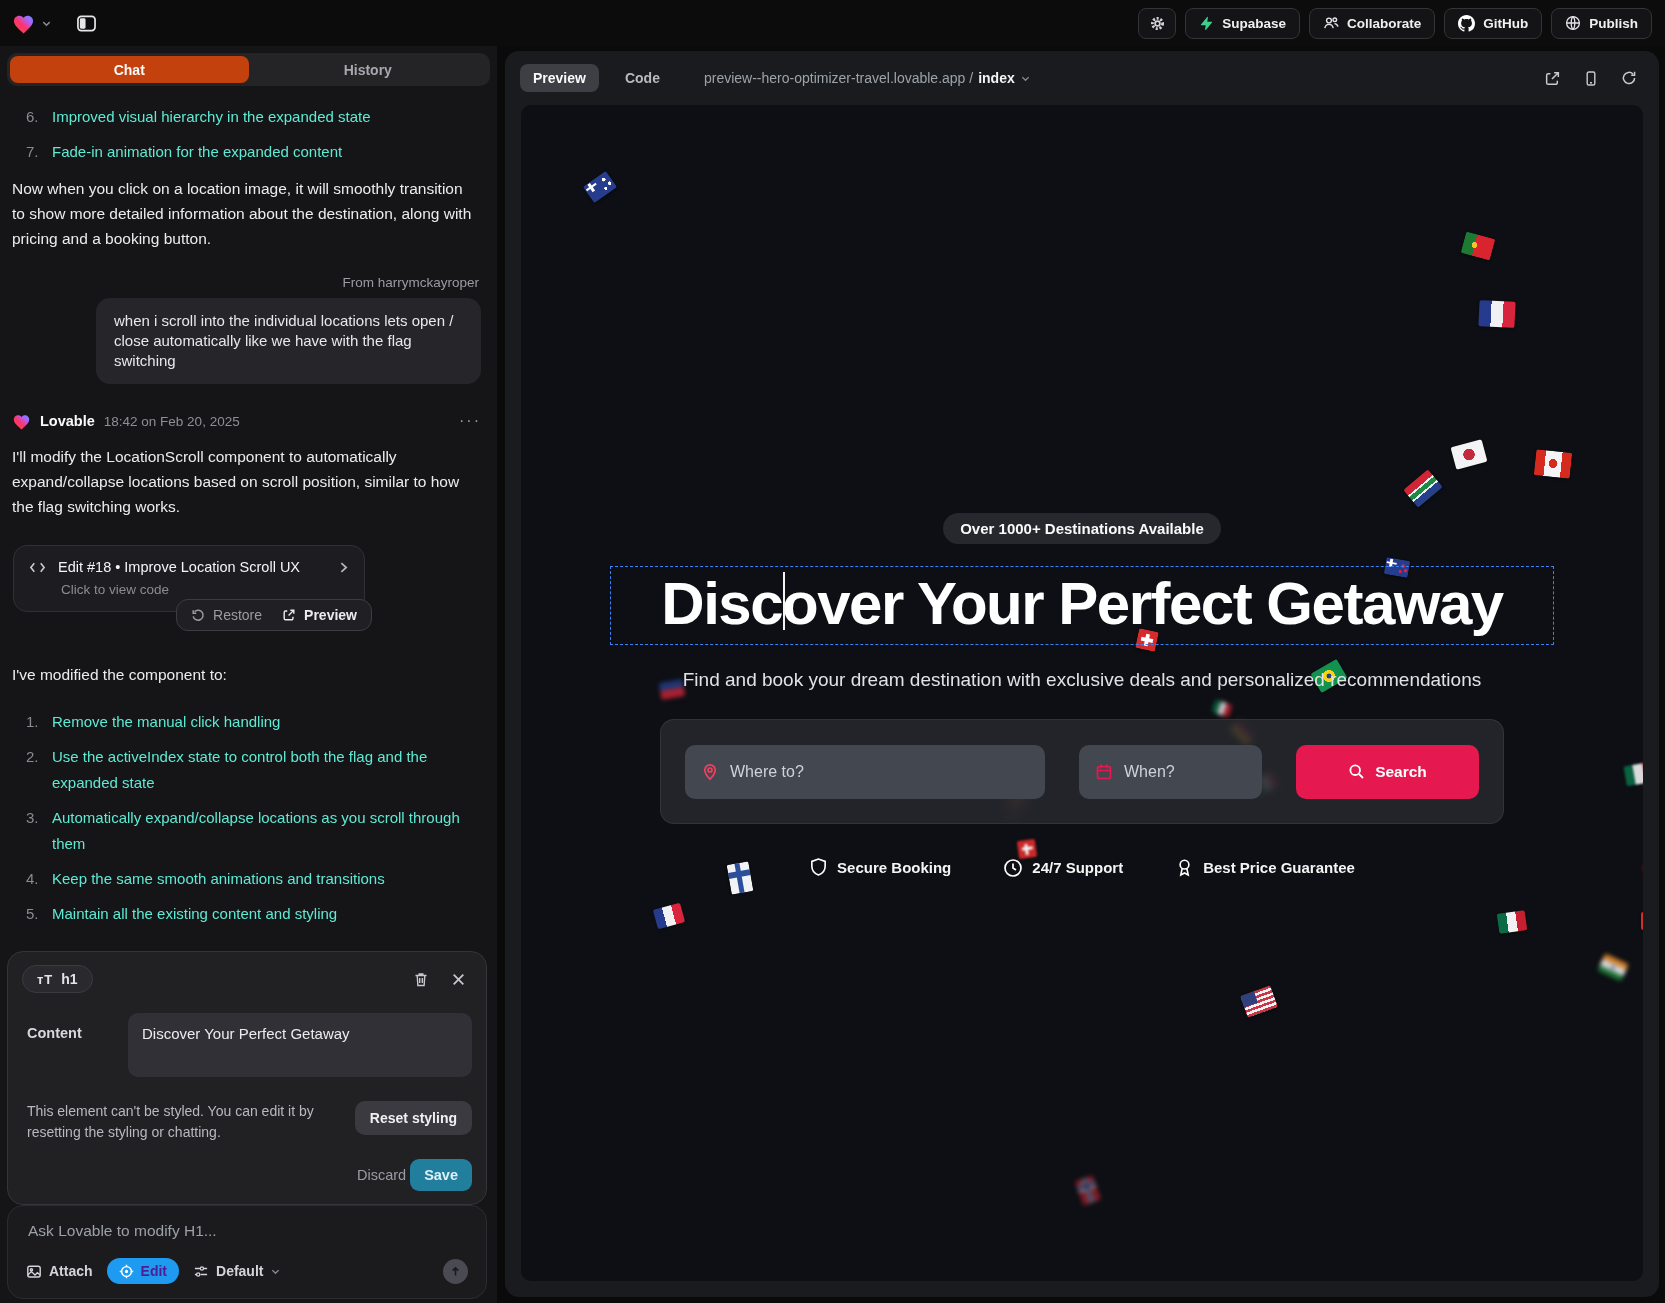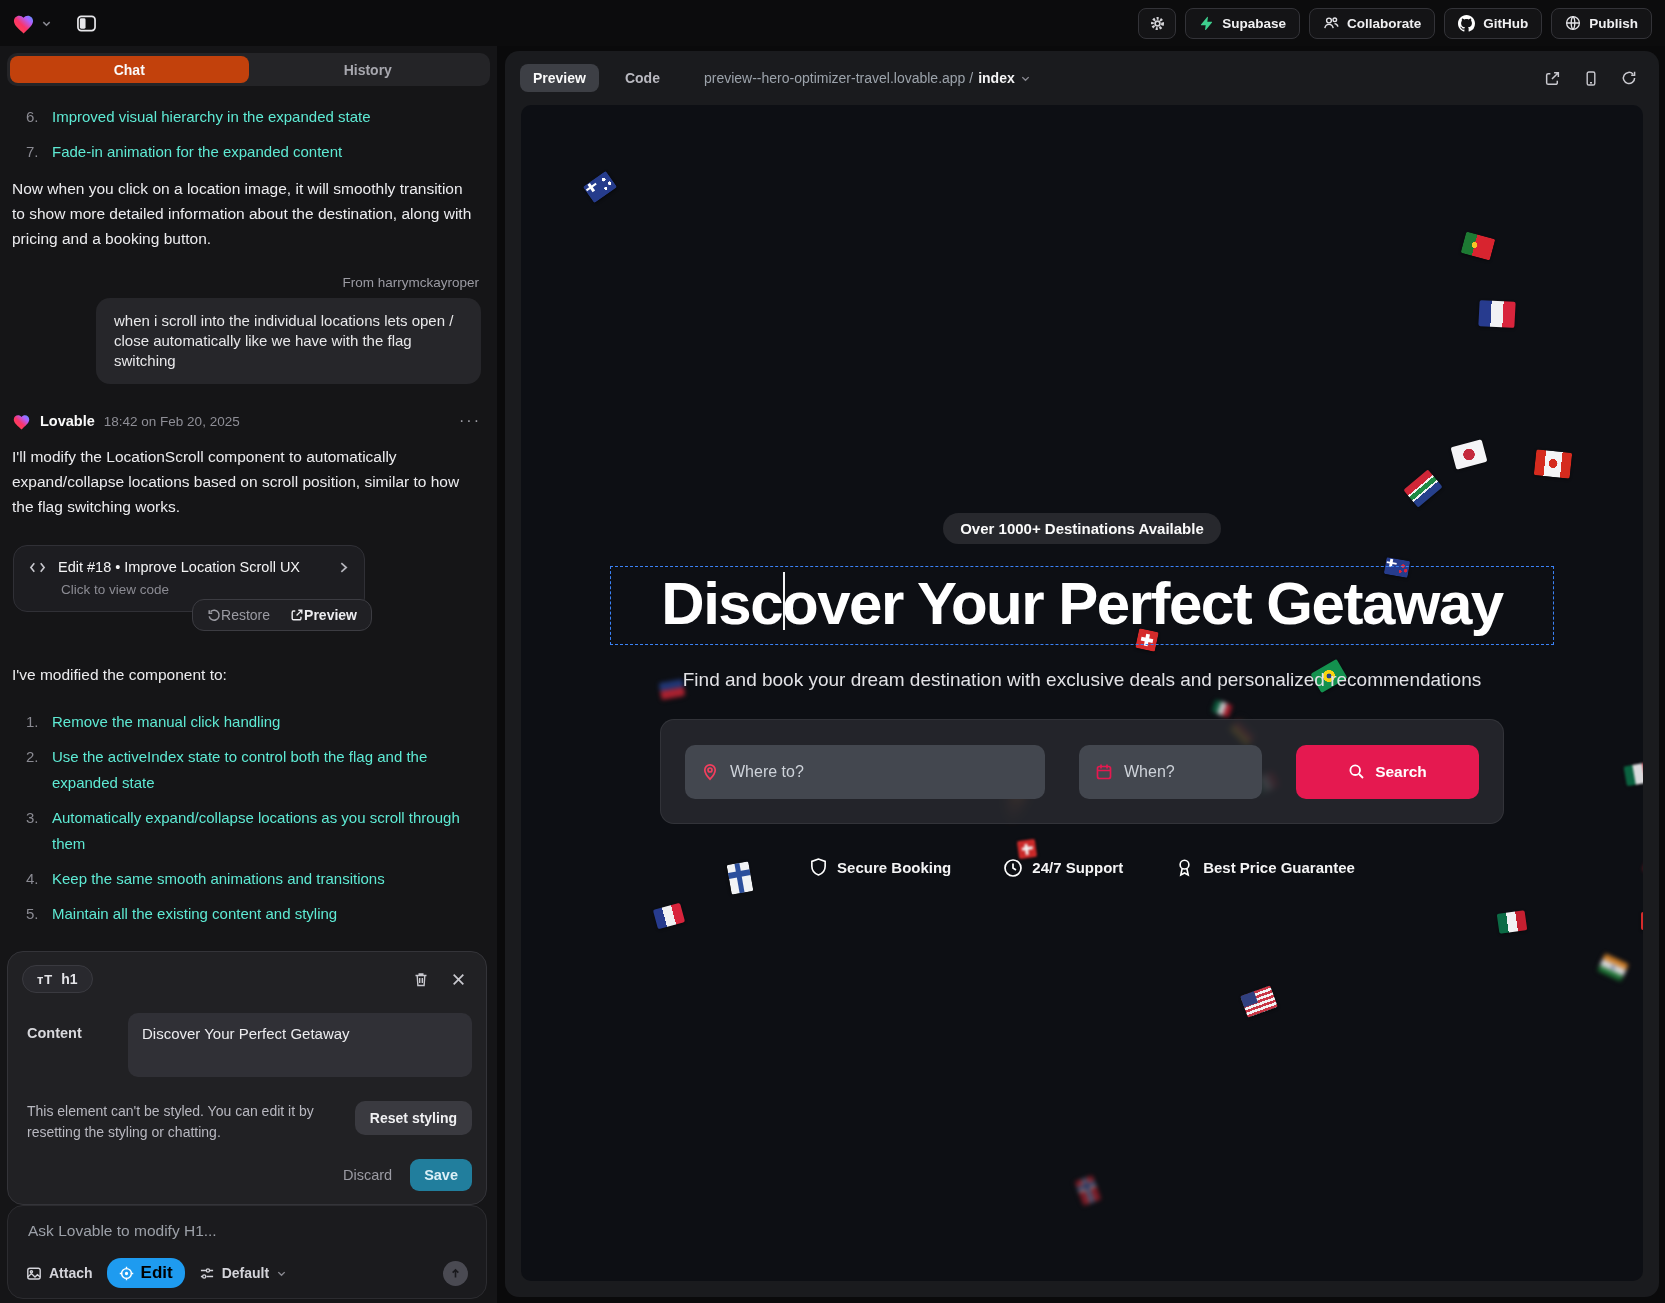--- a/index.html
+++ b/index.html
@@ -36,55 +36,55 @@
   .assist-ts{font-size:13.5px;color:#8e8e96;}
   .assist-menu{margin-left:auto;background:none;border:none;color:#9b9ba3;font-size:16px;letter-spacing:2px;cursor:pointer;}
   .edit-card{position:relative;margin:26px 16px 0 13px;background:#1d1d21;border:1px solid #303036;
     border-radius:14px;padding:13px 14px 14px;width:352px;}
   .ec-row{display:flex;align-items:center;gap:11px;}
   .ec-title{font-size:14.5px;font-weight:400;color:#f4f4f5;}
   .ec-chev{margin-left:auto;color:#b4b4bb;}
   .ec-sub{margin:7px 0 0 33px;font-size:13.5px;color:#8b8b93;}
   .action-pill{position:absolute;right:-8px;bottom:-20px;background:#202024;border:1px solid #3c3c42;
     border-radius:12px;display:flex;align-items:center;gap:20px;padding:7px 14px;}
-  .ap-btn{display:flex;align-items:center;background:none;border:none;font-size:14px;cursor:pointer;}
+  .ap-btn{display:flex;align-items:center;gap:8px;background:none;border:none;font-size:14px;cursor:pointer;}
   .ap-btn.restore{color:#9b9ba3;}
   .ap-btn.preview{color:#ececf0;font-weight:700;}
   
   .editor-panel{margin:24px 10px 0 7px;background:#212124;border:1px solid #343439;border-radius:16px;padding:13px 14px;height:254px;}
   .ep-head{display:flex;align-items:center;}
   .tag-pill{display:flex;align-items:center;gap:8px;background:#29292e;border:1px solid #3a3a40;
     border-radius:16px;padding:5px 14px;color:#e4e4e8;}
   .tt-glyph{font-size:13px;font-weight:700;letter-spacing:1px;}
   .tag-label{font-size:14px;font-weight:600;}
   .ep-icons{margin-left:auto;display:flex;align-items:center;gap:22px;padding-right:6px;}
   .ep-icons button{background:none;border:none;cursor:pointer;color:#c8c8ce;}
   .ep-content{display:flex;margin-top:20px;gap:26px;}
   .ep-label{font-size:14.5px;font-weight:700;color:#d8d8dc;padding-left:5px;margin-top:12px;width:80px;}
   .ep-textarea{flex:1;height:64px;background:#303036;border:none;border-radius:10px;resize:none;
     color:#ececef;font-size:15px;font-family:inherit;padding:12px 14px;outline:none;}
   .ep-note-row{display:flex;margin-top:24px;align-items:flex-start;}
   .ep-note{font-size:14px;line-height:21px;color:#b8b8c0;width:300px;padding-left:5px;}
   .reset-btn{margin-left:auto;background:#3a3a40;border:none;border-radius:10px;color:#f0f0f2;
     font-size:14px;font-weight:600;padding:9px 15px;cursor:pointer;}
-  .ep-actions{display:flex;justify-content:flex-end;align-items:center;gap:18px;margin-top:16px;}
+  .ep-actions{display:flex;justify-content:flex-end;align-items:center;gap:4px;margin-top:16px;}
   .discard-btn{background:none;border:none;color:#9b9ba3;font-size:14.5px;cursor:pointer;}
   .save-btn{background:#217e9d;border:none;border-radius:9px;color:#dcf0f7;font-size:14.5px;
     font-weight:600;padding:8px 14px;cursor:pointer;}
   
   .chat-input-card{position:absolute;left:7px;right:10px;bottom:4px;height:94px;background:#1b1b1e;
     border:1px solid #2c2c30;border-radius:16px;padding:12px 14px;}
   .ci-textarea{width:100%;height:30px;background:transparent;border:none;resize:none;outline:none;
     color:#e8e8ea;font-size:15.5px;font-family:inherit;padding:4px 6px;}
   .ci-textarea::placeholder{color:#9ca0a8;}
   .ci-row{display:flex;align-items:center;gap:14px;margin-top:6px;padding:0 4px;}
   .ci-plain{display:flex;align-items:center;gap:7px;background:none;border:none;color:#d4d4da;
     font-size:14px;font-weight:600;cursor:pointer;}
   .edit-pill{display:flex;align-items:center;gap:7px;background:#1e9bf0;border:none;border-radius:14px;
-    color:#000000;font-size:17px;font-weight:700;padding:5px 12px;cursor:pointer;}
+    color:#4c1d95;font-size:14px;font-weight:700;padding:5px 12px;cursor:pointer;}
   .send-btn{margin-left:auto;width:25px;height:25px;border-radius:50%;background:#4a4a52;border:none;
     display:flex;align-items:center;justify-content:center;cursor:pointer;}
   
   .preview-card{position:absolute;left:505px;top:51px;width:1154px;height:1246px;background:#1a1b1e;
     border-radius:14px;overflow:hidden;}
   .pv-toolbar{height:54px;display:flex;align-items:center;padding:0 22px 0 15px;gap:13px;}
   .pv-tab{border:none;background:transparent;color:#b9b9c0;font-size:14px;font-weight:600;
     padding:6px 13px;border-radius:8px;cursor:pointer;}
   .pv-tab.active{background:#3d3f45;color:#fafafa;}
   .pv-url{display:flex;align-items:center;gap:5px;margin-left:18px;font-size:14px;color:#9ca3ab;cursor:pointer;}

